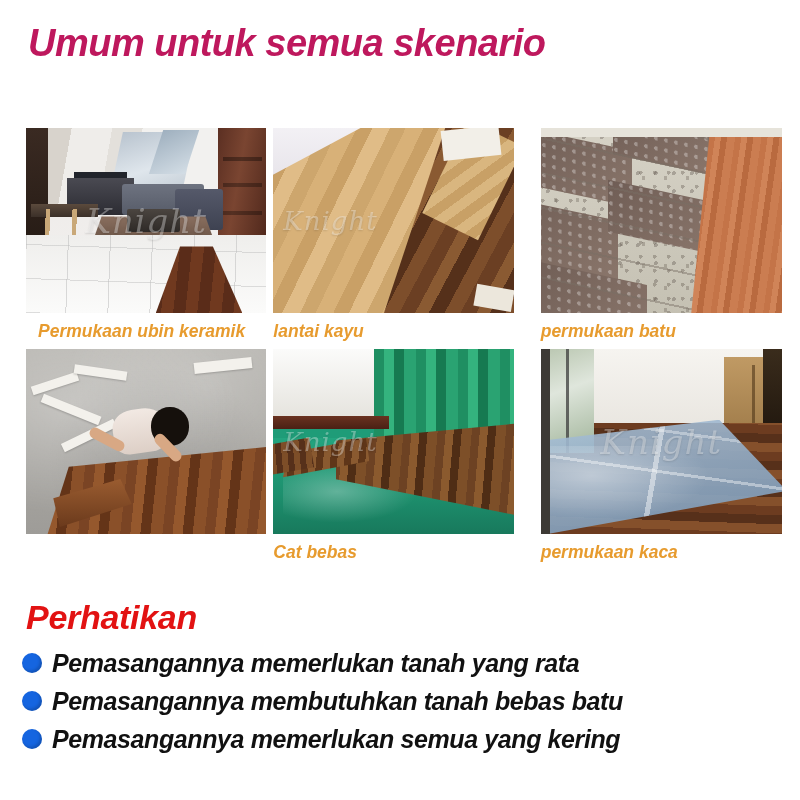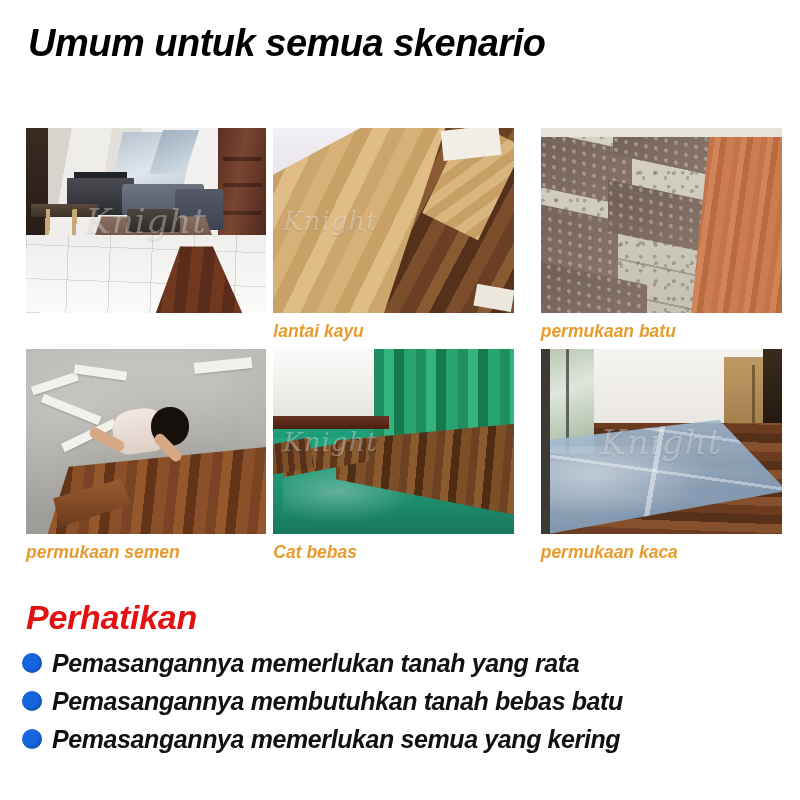--- a/index.html
+++ b/index.html
@@ -9,21 +9,21 @@
     font-family: "Liberation Sans", sans-serif;
     overflow: hidden;
   }
   .page { position: relative; width: 800px; height: 800px; background: #fff; }
 
   
   .title {
     position: absolute; left: 28px; top: 22px;
     font-size: 38px; font-weight: bold; font-style: italic;
     letter-spacing: -0.5px;
-    color: #000000;
+    color: #be185d;
     white-space: nowrap;
   }
 
   
   .grid { position: absolute; left: 26px; top: 128px; width: 756px; }
   .grid-row { display: flex; gap: 7px; }
   .cell { width: 247px; }
   .cell.wide { width: 248px; margin-left: 20px; }
   .photo {
     position: relative; width: 100%; height: 185px;
@@ -384,20 +384,21 @@
           <div class="desk"></div>
           <div class="stool"></div>
           <div class="sofa"></div>
           <div class="sofa2"></div>
           <div class="rug"></div>
           <div class="table"></div>
           <div class="tilefloor"></div>
           <div class="woodstrip"></div>
           <div class="wm">Knight</div>
         </div>
+        <div class="caption cap-left">Permukaan ubin keramik</div>
       </div>
 
       <div class="cell">
         <div class="photo p-wood">
           <div class="light"></div>
           <div class="dark"></div>
           <div class="plank-lt"></div>
           <div class="wall"></div>
           <div class="paper"></div>
           <div class="paper2"></div>
@@ -435,21 +436,20 @@
           <div class="scrap s4"></div>
           <div class="scrap s5"></div>
           <div class="woodarea"></div>
           <div class="plank-up"></div>
           <div class="person-body"></div>
           <div class="person-head"></div>
           <div class="arm1"></div>
           <div class="arm2"></div>
           <div class="wm small"></div>
         </div>
-        <div class="caption cap-center">permukaan semen</div>
       </div>
 
       <div class="cell">
         <div class="photo p-paint">
           <div class="wallTop"></div>
           <div class="curtain"></div>
           <div class="baseboard"></div>
           <div class="floor"></div>
           <div class="gloss"></div>
           <div class="planks"></div>

